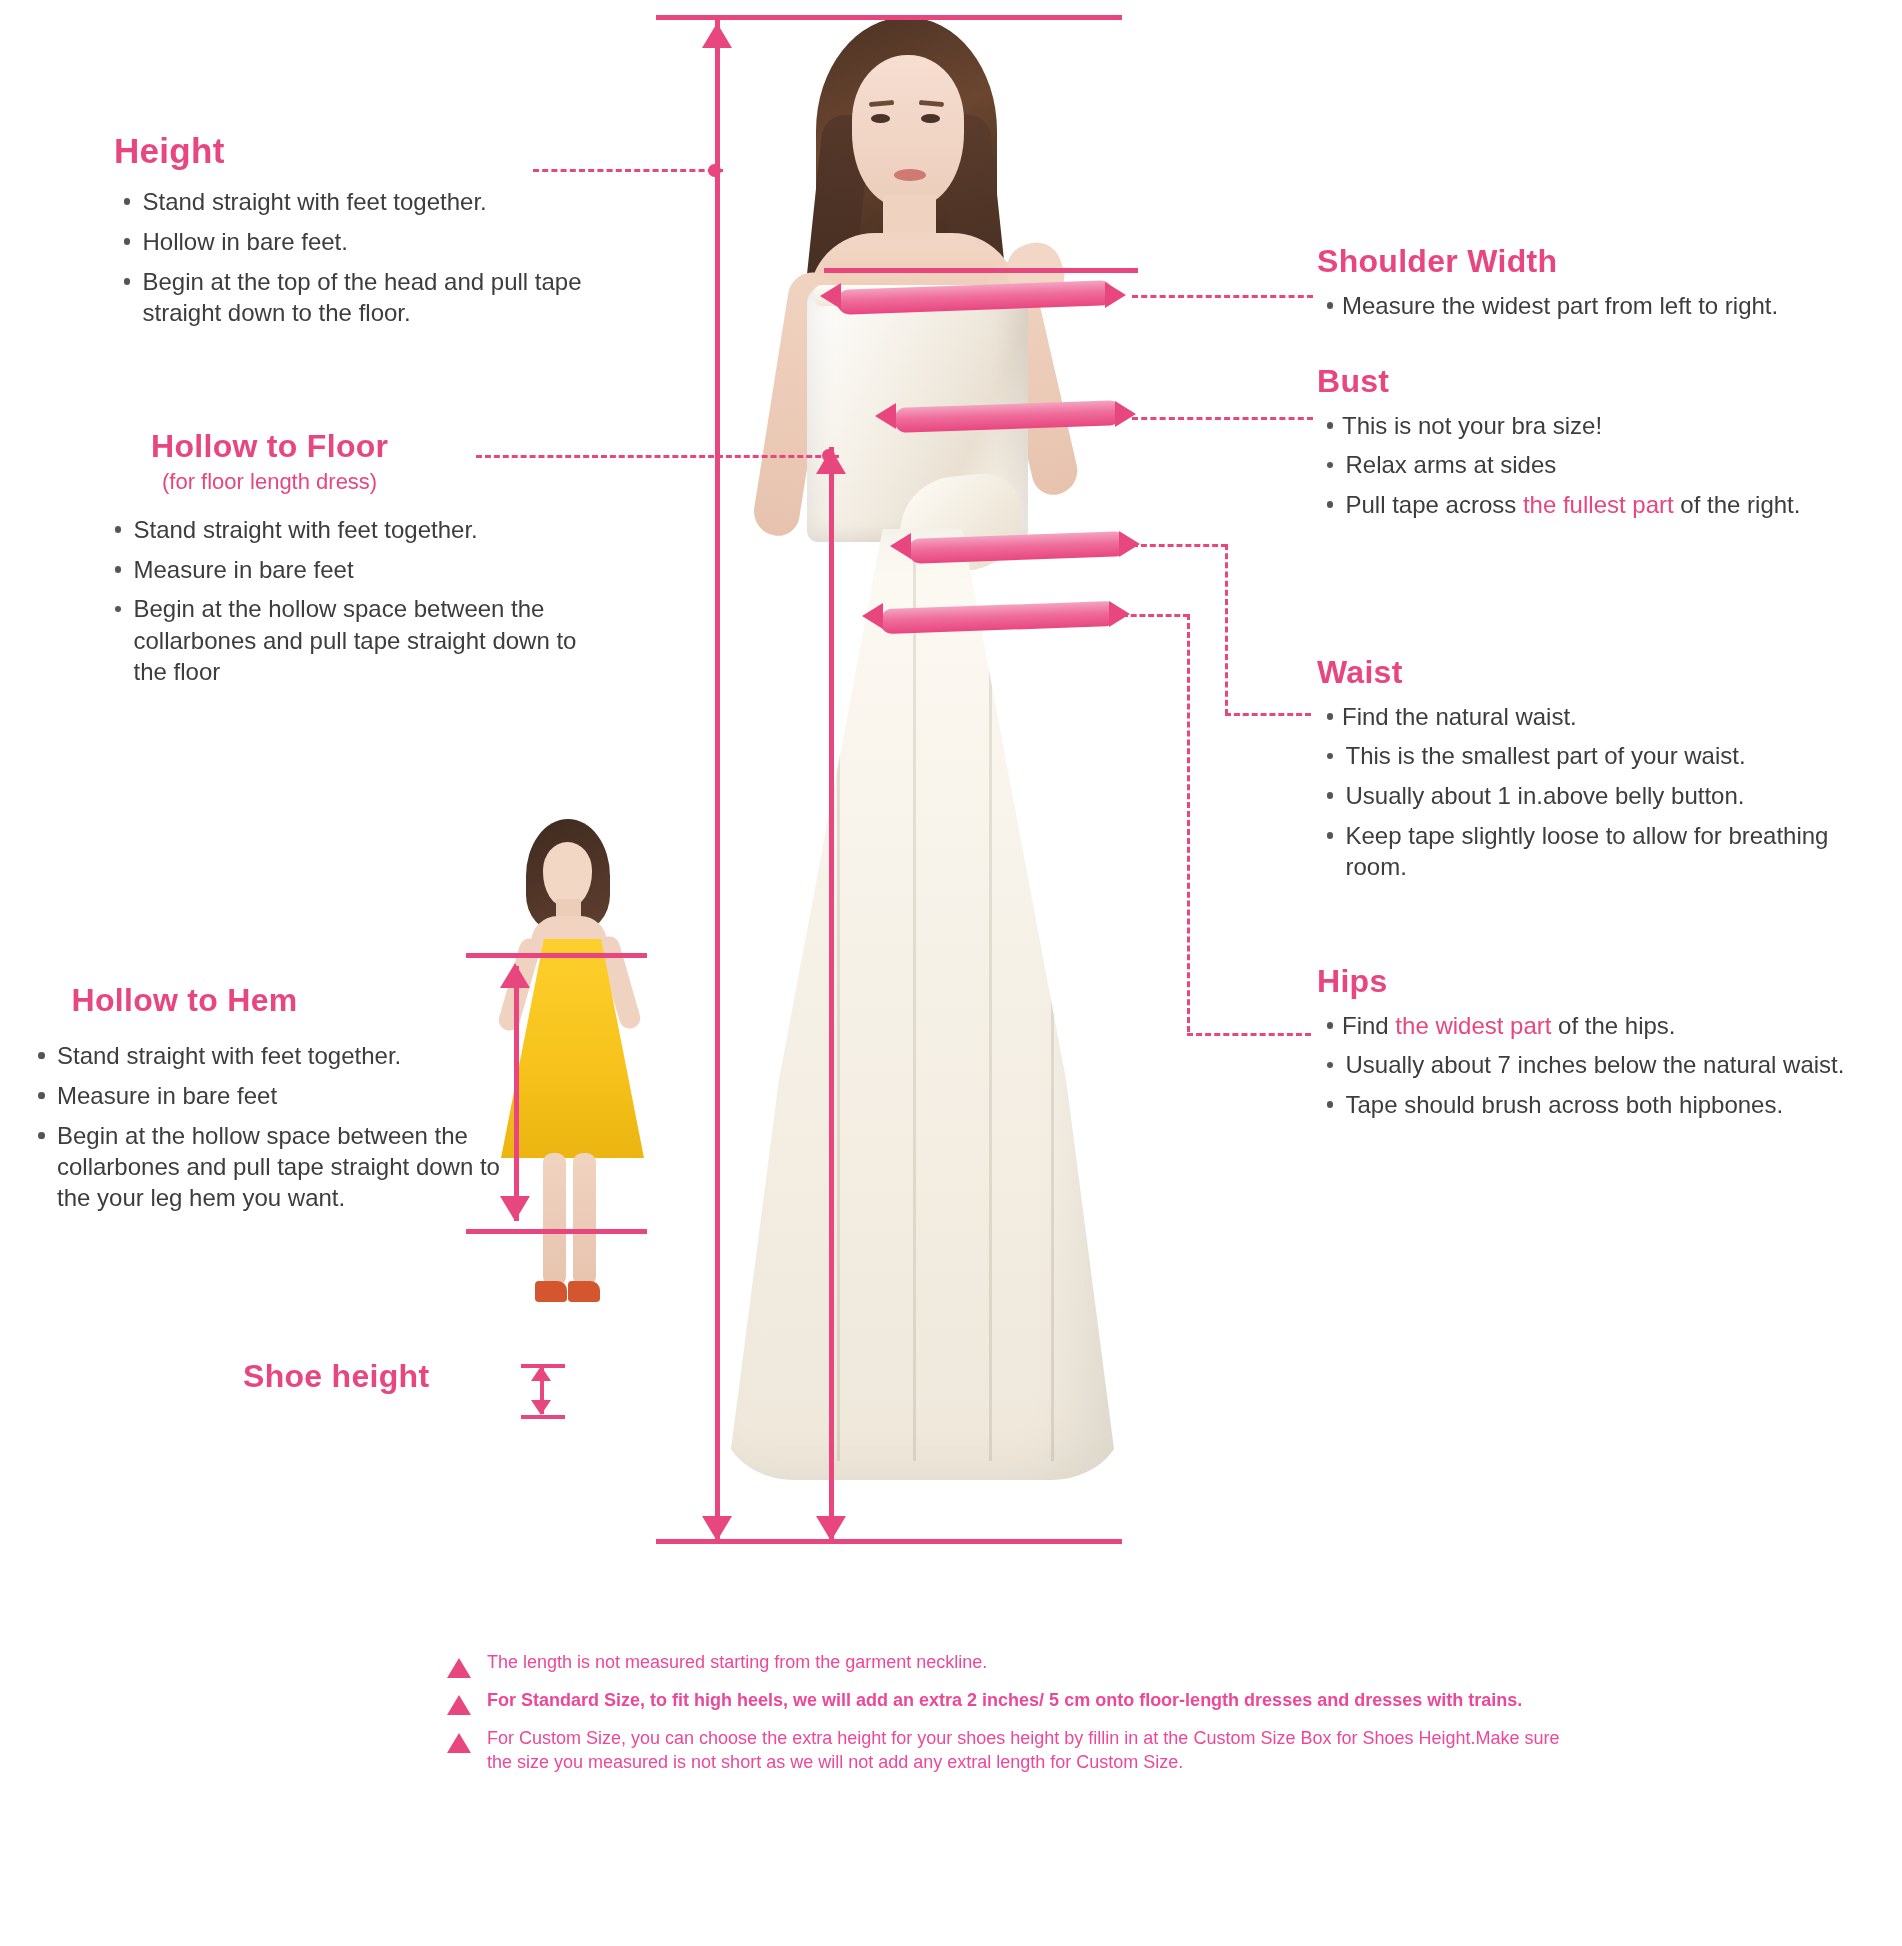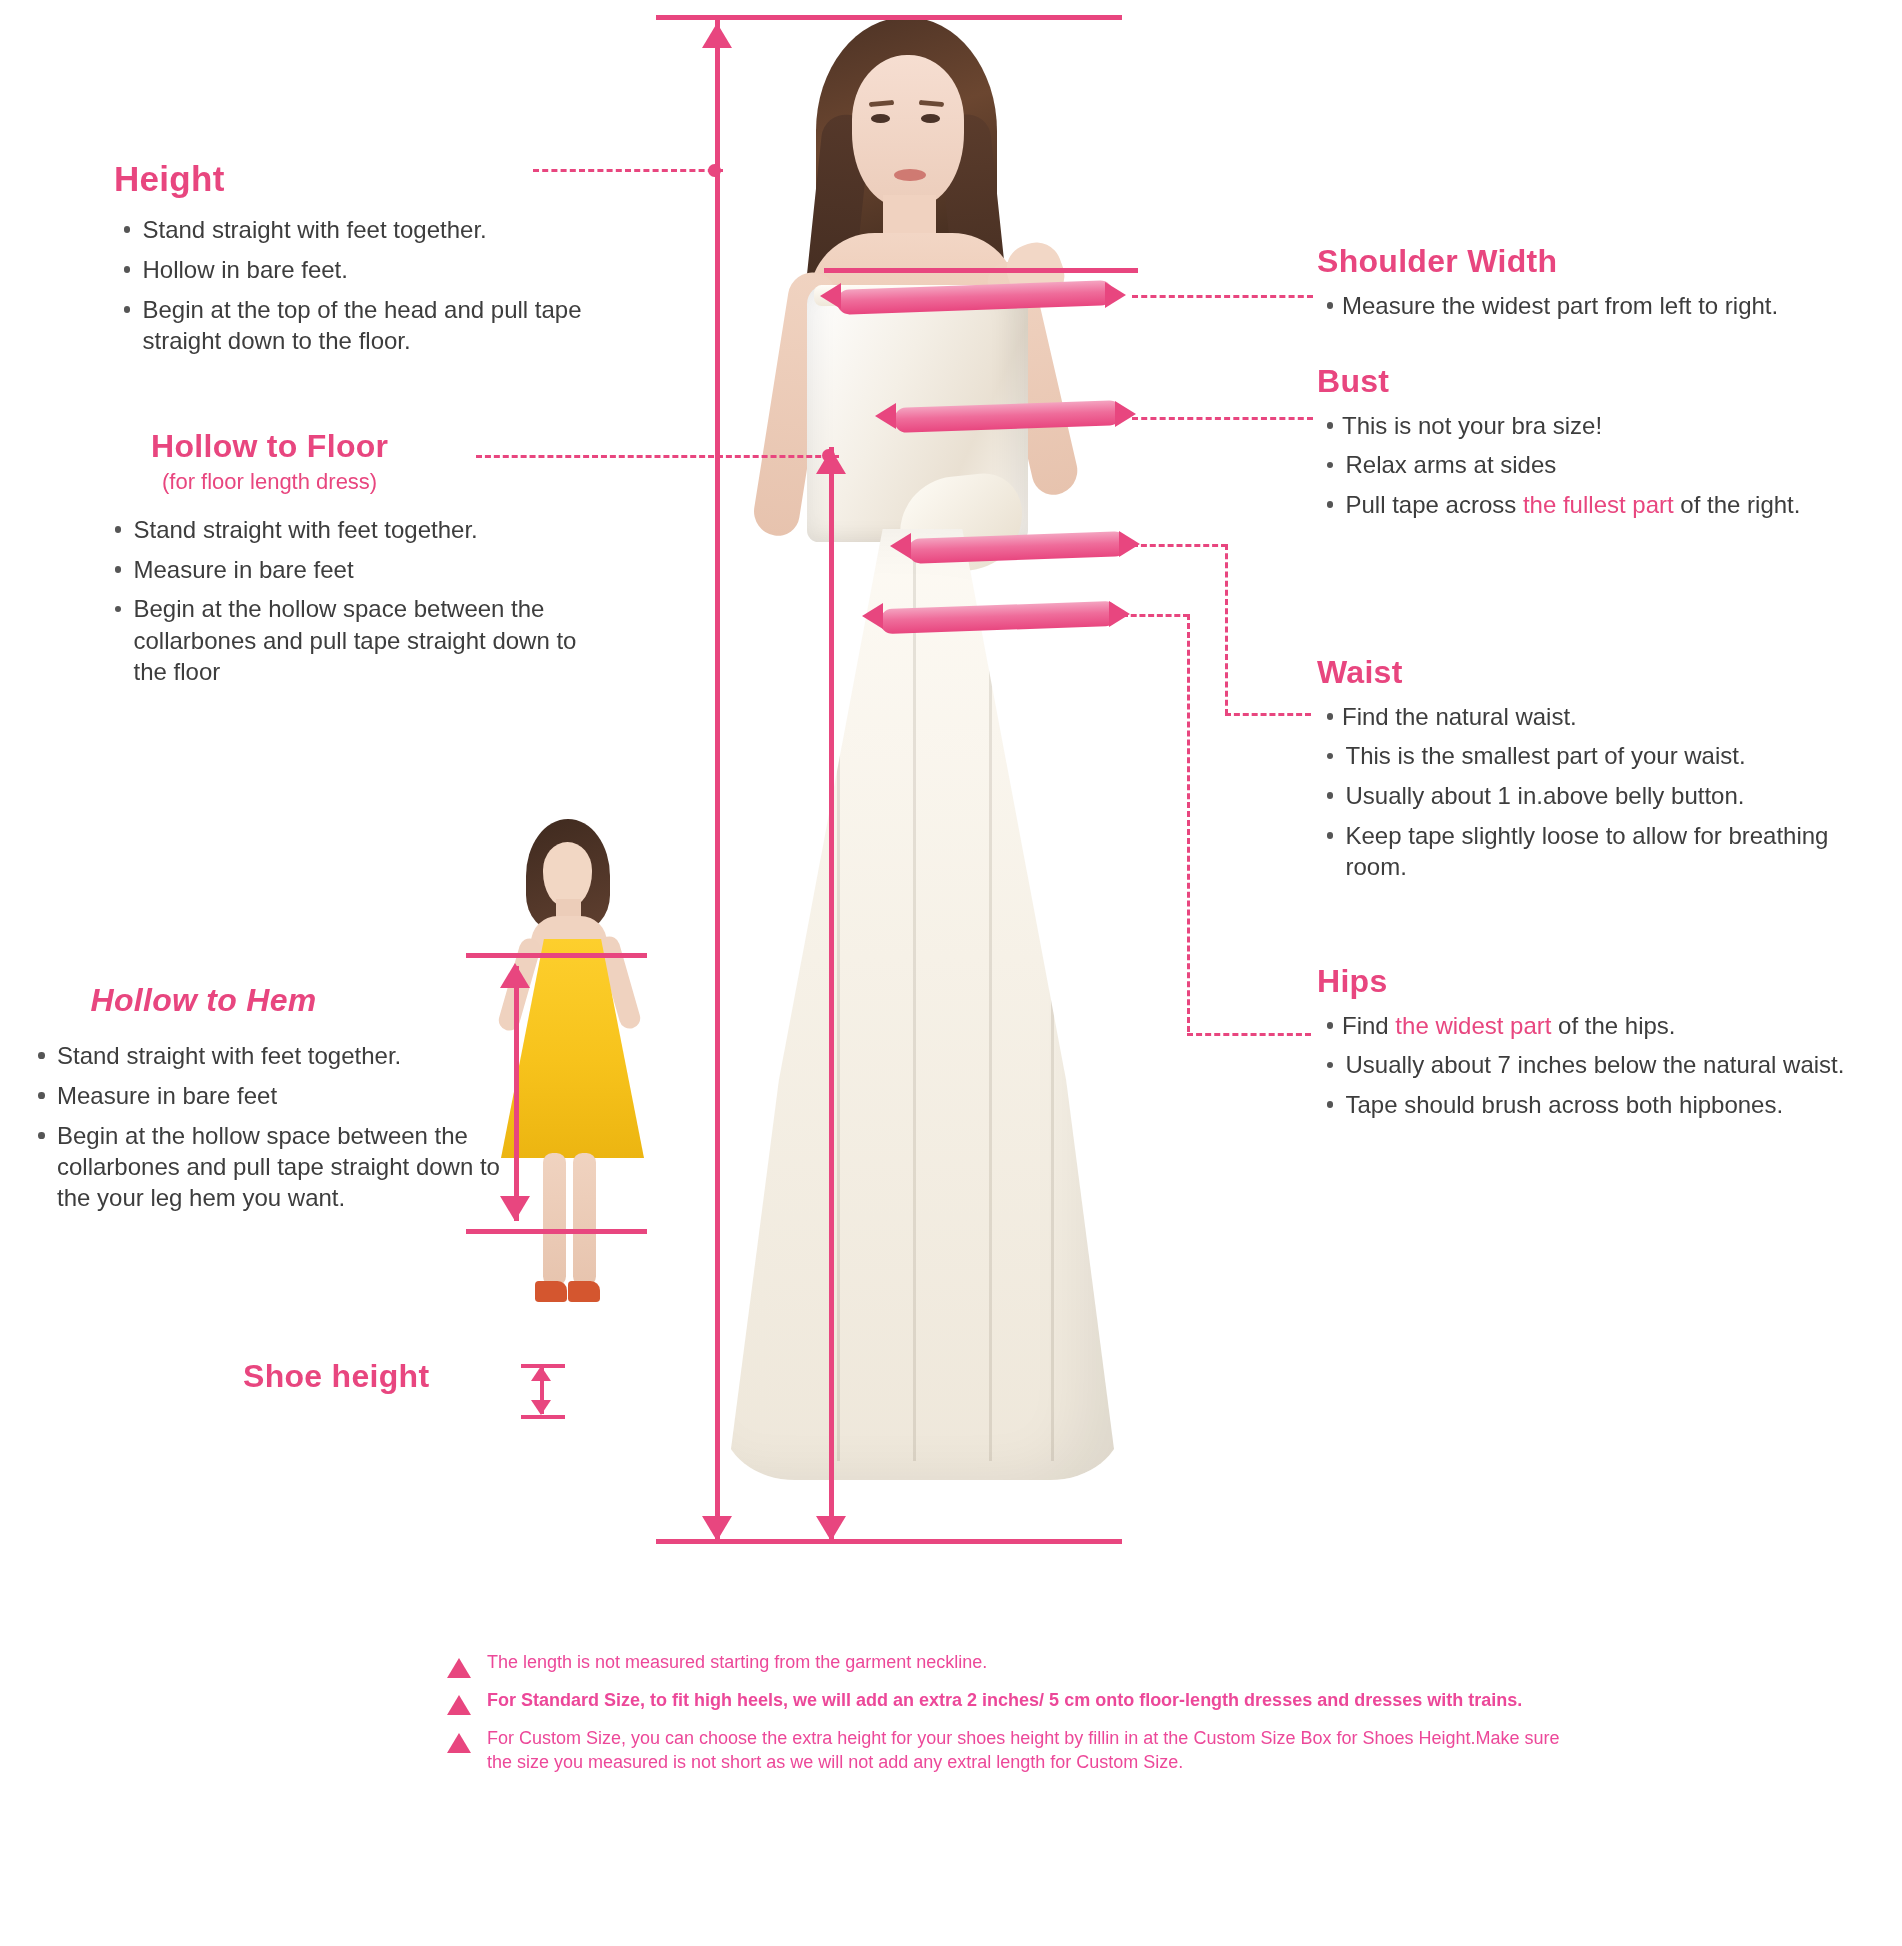--- a/index.html
+++ b/index.html
@@ -446,41 +446,41 @@
   <div class="arrow-up" style="left:500px; top:963px;"></div>
   <div class="arrow-down" style="left:500px; top:1196px;"></div>
   <div class="hline" style="left:466px; top:1229px; width:181px;"></div>
 
   <div class="hline" style="left:521px; top:1364px; width:44px; height:3.8px;"></div>
   <div class="vline" style="left:540px; top:1368px; height:46px; width:3.8px;"></div>
   <div class="arrow-up" style="left:531px; top:1366px; border-left-width:10.5px; border-right-width:10.5px; border-bottom-width:15px;"></div>
   <div class="arrow-down" style="left:531px; top:1400px; border-left-width:10.5px; border-right-width:10.5px; border-top-width:15px;"></div>
   <div class="hline" style="left:521px; top:1415px; width:44px; height:3.8px;"></div>
 
-  <div class="abs" style="left:114px; top:159px; width:533px;">
+  <div class="abs" style="left:114px; top:131px; width:533px;">
     <div class="heading h-lg">Height</div>
     <ul class="bl" style="margin-top:15px;">
       <li>Stand straight with feet together.</li>
       <li>Hollow in bare feet.</li>
       <li style="width:447px;">Begin at the top of the head and pull tape straight down to the floor.</li>
     </ul>
   </div>
 
   <div class="abs" style="left:86px; top:428px; width:552px;">
     <div class="heading h-md" style="margin-left:65px;">Hollow to Floor</div>
     <div class="sub-note" style="margin-left:76px; margin-top:3.8px;">(for floor length dress)</div>
     <ul class="bl" style="margin-top:19px; margin-left:19px;">
       <li>Stand straight with feet together.</li>
       <li>Measure in bare feet</li>
       <li style="width:476px;">Begin at the hollow space between the collarbones and pull tape straight down to the floor</li>
     </ul>
   </div>
 
   <div class="abs" style="left:28.5px; top:982px; width:495px;">
-    <div class="heading h-md" style="margin-left:62px;font-style:italic;">Hollow to Hem</div>
+    <div class="heading h-md" style="margin-left:43px;">Hollow to Hem</div>
     <ul class="bl" style="margin-top:21px;">
       <li style="width:380px;">Stand straight with feet together.</li>
       <li>Measure in bare feet</li>
       <li style="width:457px;">Begin at the hollow space between the collarbones and pull tape straight down to the your leg hem  you want.</li>
     </ul>
   </div>
 
   <div class="abs" style="left:243px; top:1358px;">
     <div class="heading h-md">Shoe height</div>
   </div>

